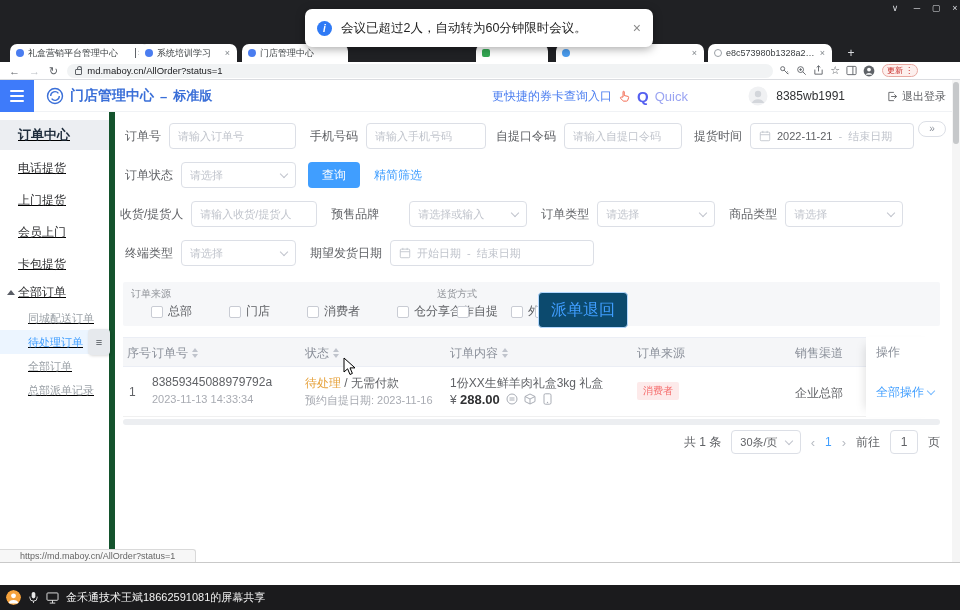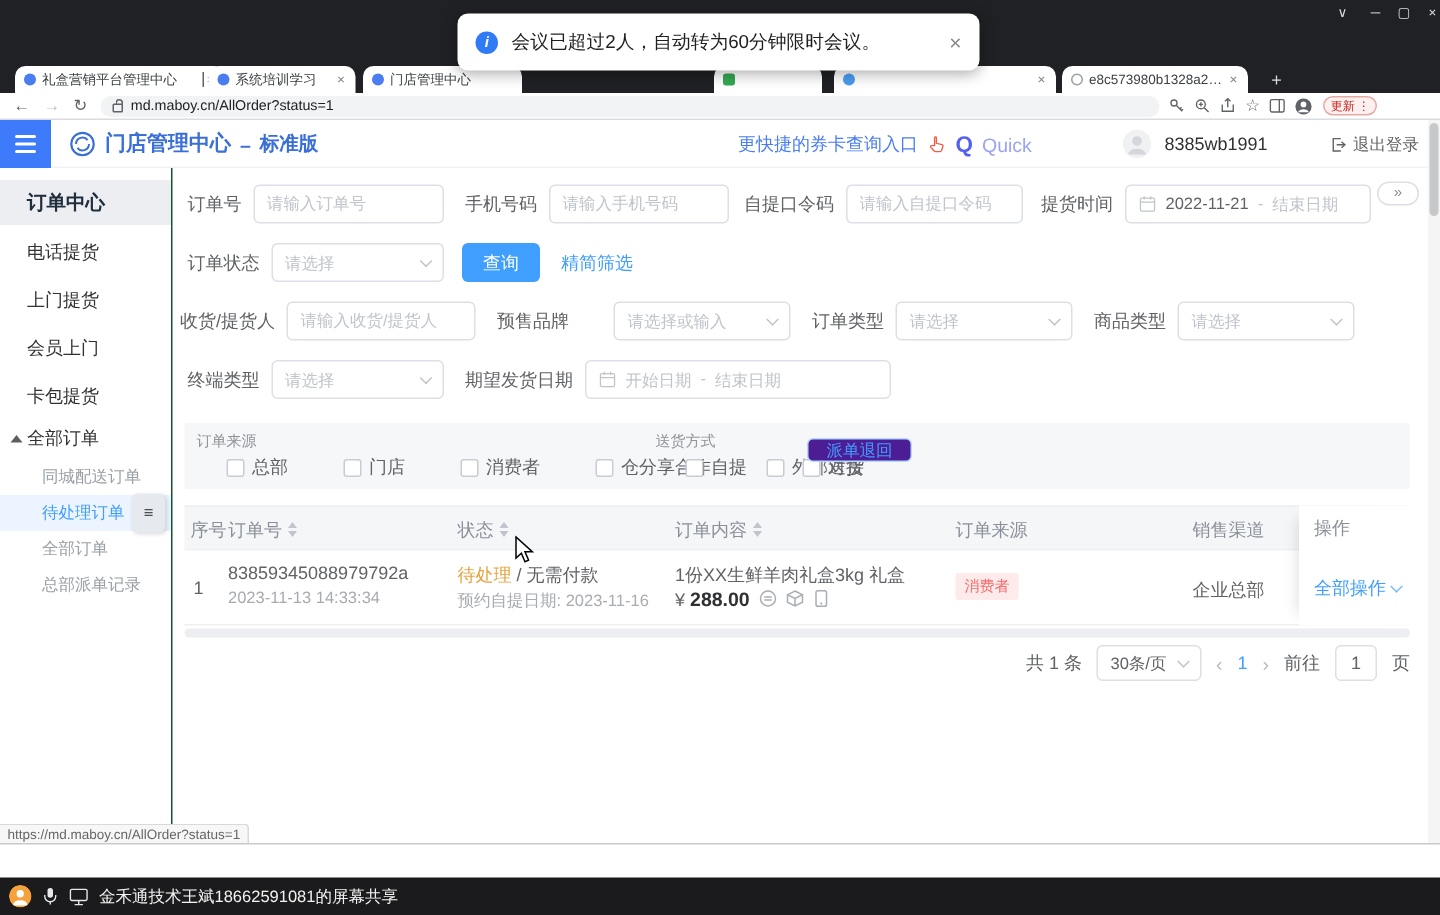--- a/index.html
+++ b/index.html
@@ -40,21 +40,21 @@
   .brand .t { font-size:14px; font-weight:bold; color:#3a6fd8; }
   .hdr-mid { position:absolute; left:492px; top:80px; height:32px; display:flex; align-items:center; gap:6px; }
   .promo { font-size:12px; color:#4a7df0; }
   .qq { font-size:15px; font-weight:bold; color:#5560f0; }
   .quick { font-size:13px; color:#9aa4f2; }
   .hdr-right { position:absolute; right:14px; top:80px; height:32px; display:flex; align-items:center; gap:8px; }
   .uname { font-size:12px; color:#303133; }
   .logout { display:flex; align-items:center; gap:4px; font-size:11px; color:#606266; margin-left:34px; }
 
   
-  .sidebar { position:absolute; left:0; top:112px; width:115px; height:451px; background:#fff; border-right:1px solid #14532d; padding-top:8px; }
+  .sidebar { position:absolute; left:0; top:112px; width:115px; height:451px; background:#fff; border-right:6px solid #14532d; padding-top:8px;text-decoration:underline; }
   .s-section { height:30px; line-height:30px; background:#eceef2; font-size:13px; font-weight:bold; color:#1f2d3d; padding-left:18px; }
   .s-item { height:28px; line-height:28px; font-size:12px; color:#303133; padding-left:18px; margin-top:4px; }
   .s-item:first-of-type { margin-top:6px; }
   .s-group { height:28px; line-height:28px; font-size:12px; color:#303133; padding-left:18px; position:relative; }
   .s-group .tri { position:absolute; left:7px; top:12px; width:0; height:0; border-left:4px solid transparent; border-right:4px solid transparent; border-bottom:5px solid #5a5e66; }
   .s-sub { height:24px; line-height:24px; font-size:11px; color:#9aa0a6; padding-left:28px; }
   .s-sub.active { color:#409eff; background:#ecf5ff; }
   .s-handle { position:absolute; left:88px; top:329px; width:22px; height:26px; background:#e6e9ed; border-radius:4px; box-shadow:1px 1px 3px rgba(0,0,0,.15); color:#4a4f55; font-size:11px; text-align:center; line-height:26px; z-index:5; }
 
   
@@ -71,21 +71,21 @@
   .linkblue { font-size:12px; color:#409eff; margin-left:14px; }
   .expandbtn { position:absolute; right:14px; top:121px; width:28px; height:16px; border:1px solid #dcdfe6; border-radius:8px; background:#fff; color:#8b909a; font-size:10px; line-height:14px; text-align:center; }
 
   
   .cbpanel { position:absolute; left:123px; top:282px; width:817px; height:44px; background:#f6f7f9; border-radius:2px; }
   .cb-grouplabel { position:absolute; top:5px; font-size:10px; color:#909399; }
   .cb-row { position:absolute; top:21px; display:flex; align-items:center; }
   .cbitem { display:flex; align-items:center; gap:5px; margin-right:17px;padding-left:20px; }
   .cbbox { width:12px; height:12px; border:1px solid #c9ccd4; border-radius:2px; background:#fff; }
   .cblabel { font-size:12px; color:#606266; }
-  .btn-plain { position:absolute; left:415px; top:10px; height:16px; background:#4c1d95; border:1px solid #b3d8ff; color:#409eff; border-radius:4px; font-size:11px; padding:0 12px; }
+  .btn-plain { position:absolute; left:415px; top:10px; height:36px; background:#0c4a6e; border:1px solid #b3d8ff; color:#409eff; border-radius:4px; font-size:16px; padding:0 12px; }
 
   
   .table { position:absolute; left:123px; top:337px; width:817px; height:80px; }
   .thead { position:absolute; left:0; top:0; width:817px; height:30px; background:#f5f6f8; border-top:1px solid #ebeef5; border-bottom:1px solid #ebeef5; }
   .th { position:absolute; top:0; height:30px; line-height:30px; font-size:12px; color:#8a8f99; display:flex; align-items:center; gap:4px; }
   .sort { display:inline-flex; flex-direction:column; gap:2px; }
   .sort i { width:0; height:0; border-left:3.5px solid transparent; border-right:3.5px solid transparent; }
   .sort .up { border-bottom:4px solid #c0c4cc; }
   .sort .down { border-top:4px solid #c0c4cc; }
   .trow { position:absolute; left:0; top:30px; width:817px; height:50px; background:#fff; border-bottom:1px solid #f0f0f0; }
@@ -101,21 +101,21 @@
   .miniic { display:inline-flex; margin-left:3px; vertical-align:-1px; }
 
   
   .pager { position:absolute; right:20px; top:430px; height:24px; display:flex; align-items:center; gap:10px; font-size:12px; color:#606266; }
   .psel { height:24px; border:1px solid #dcdfe6; border-radius:4px; display:flex; align-items:center; padding:0 8px; gap:8px; font-size:11px; color:#606266; }
   .parrow { color:#b7bbc2; font-size:13px; }
   .pnum { color:#409eff; }
   .pgoto { width:28px; height:24px; border:1px solid #dcdfe6; border-radius:4px; text-align:center; font-size:12px; color:#606266; outline:none; }
 
   
-  .statusurl { position:absolute; left:0; bottom:0; height:13px; background:#f7f7f7; border:1px solid #d9d9d9; border-left:none; border-bottom:none; border-radius:0 3px 0 0; font-size:9px; color:#666; line-height:12px; padding:0 5px; }
+  .statusurl { position:absolute; left:0; bottom:0; height:13px; background:#f7f7f7; border:1px solid #d9d9d9; border-left:none; border-bottom:none; border-radius:0 3px 0 0; font-size:9px; color:#666; line-height:12px; padding:0 20px; }
   .vscroll { position:absolute; right:0; top:80px; width:8px; height:483px; background:#f5f5f5; }
   .vthumb { position:absolute; left:1px; top:2px; width:6px; height:62px; background:#c6c8ca; border-radius:3px; }
   .sharebar { position:absolute; left:0; top:585px; width:960px; height:25px; background:#1b1b1d; display:flex; align-items:center; gap:7px; padding-left:6px; }
   .sharetext { font-size:11px; color:#f2f2f2; }
   .cursor { position:absolute; left:343px; top:357px; z-index:100; }
 </style>
 </head>
 <body>
 
 <div class="browser">

